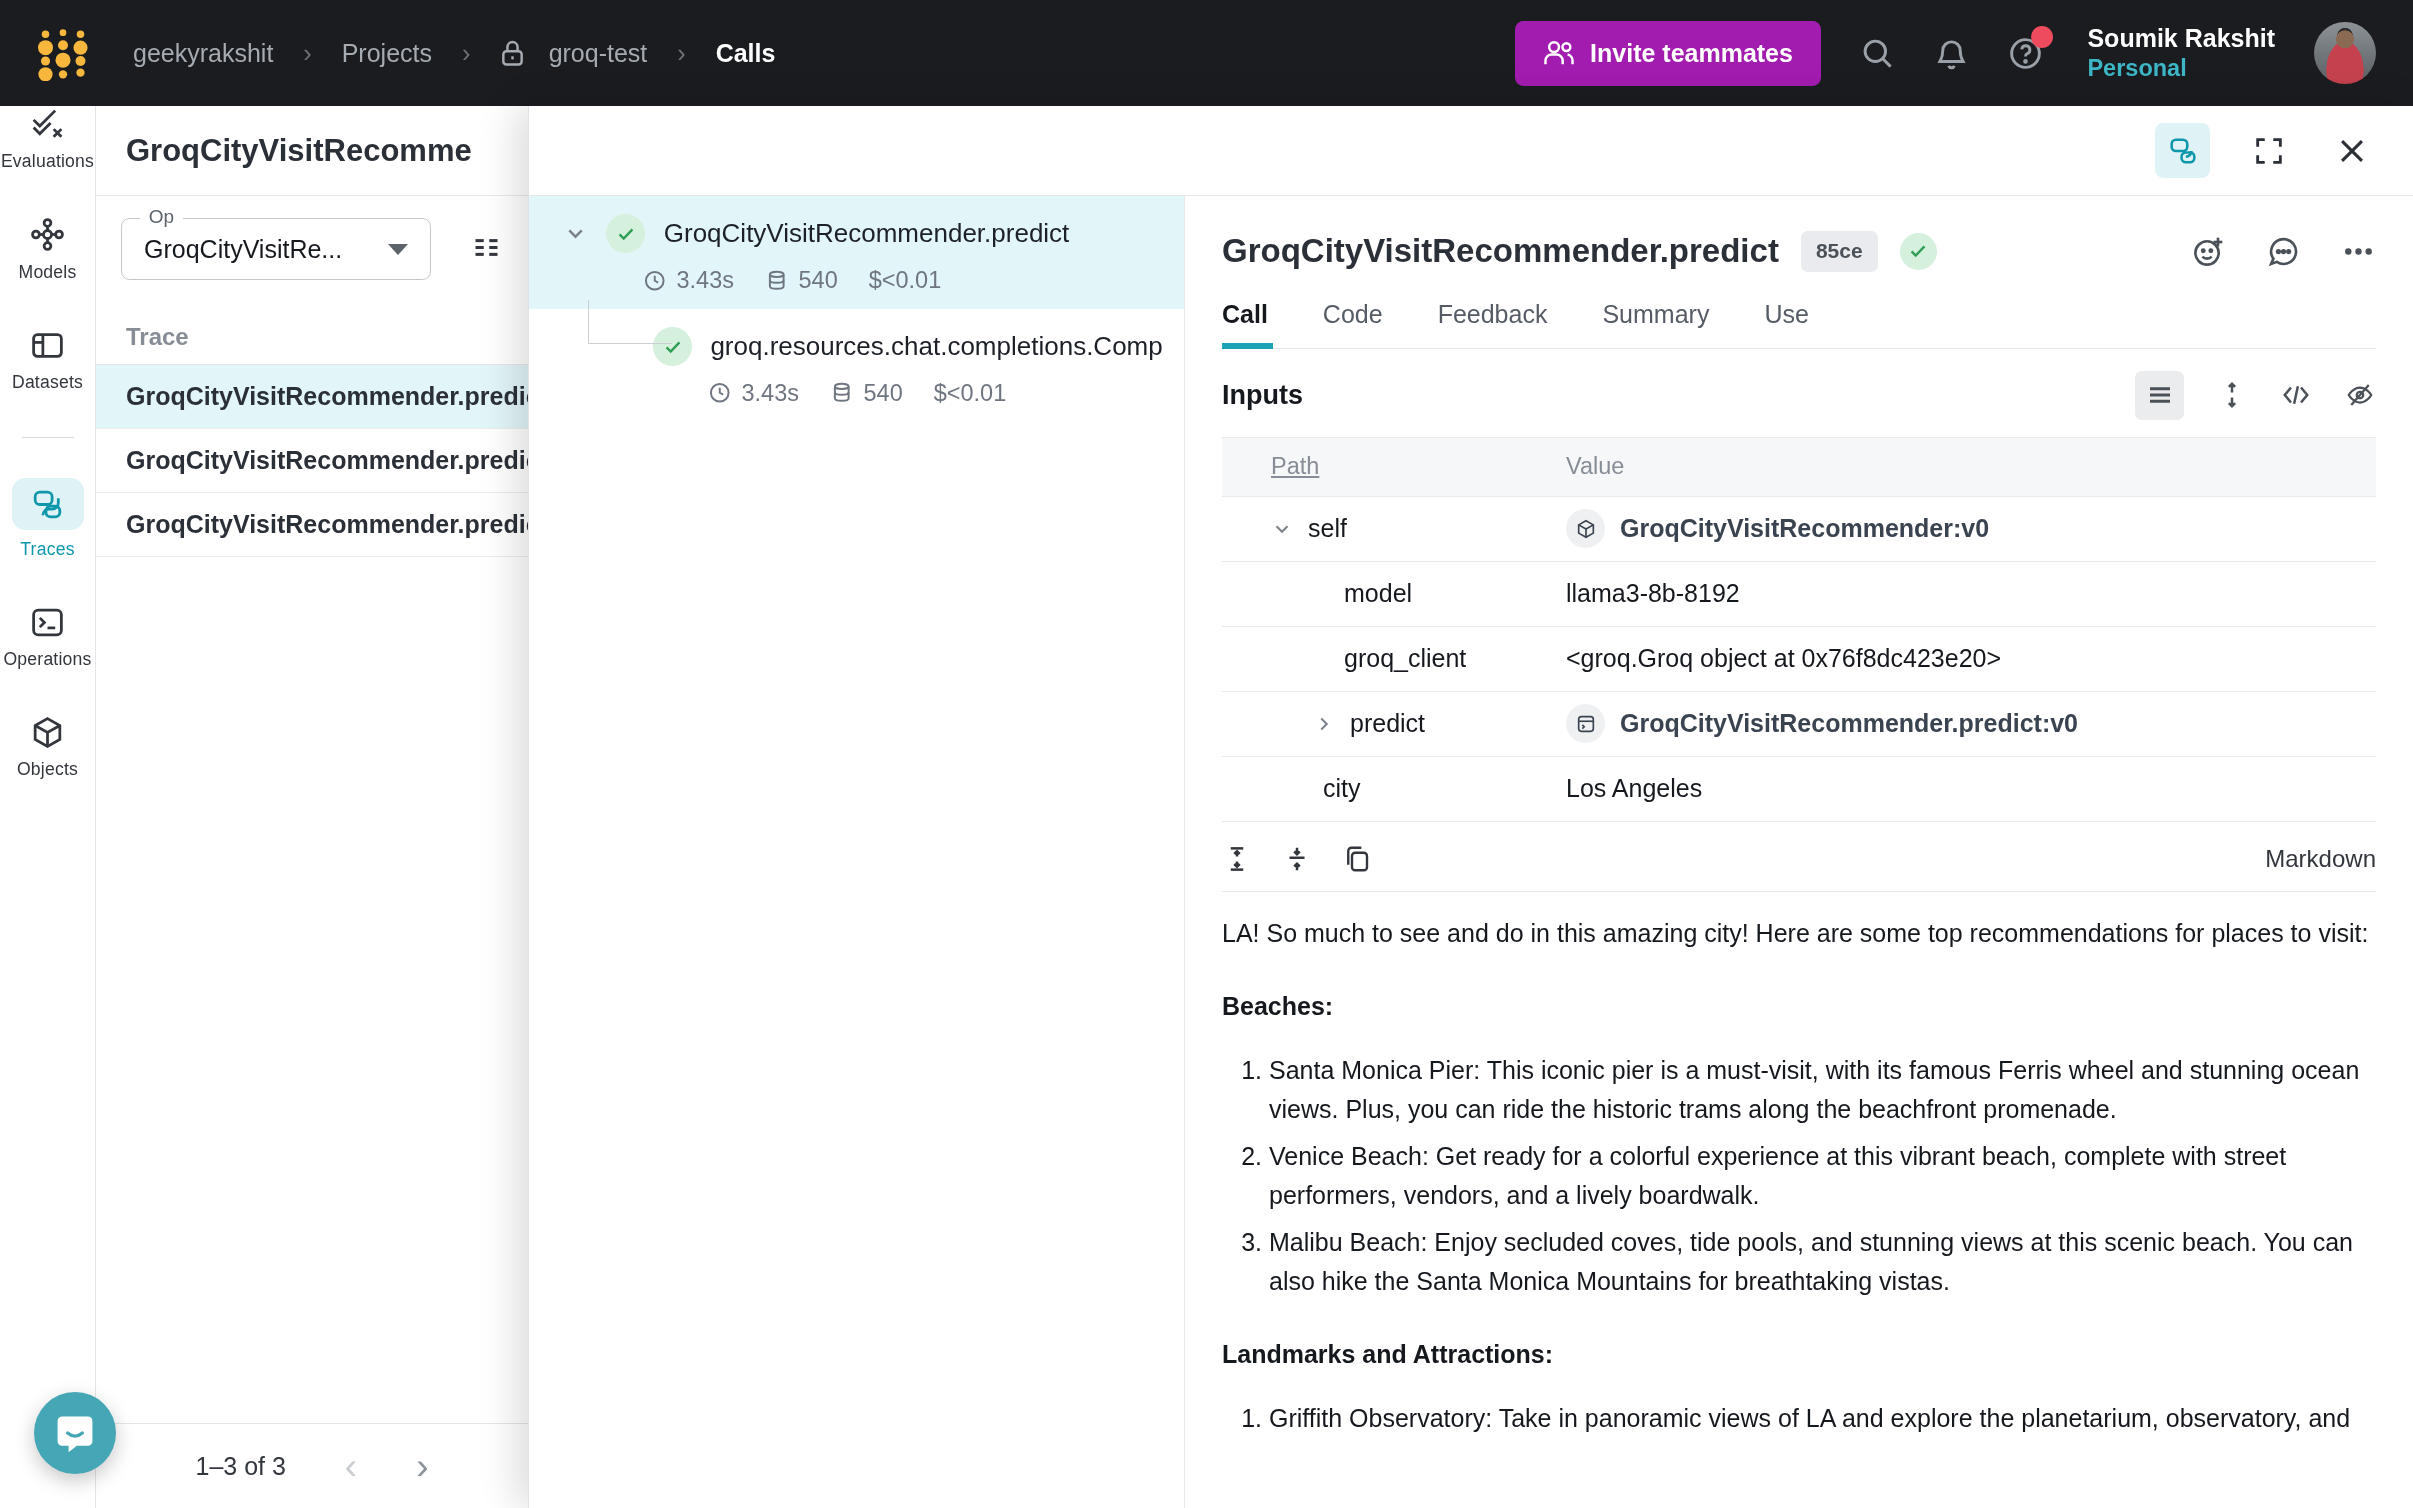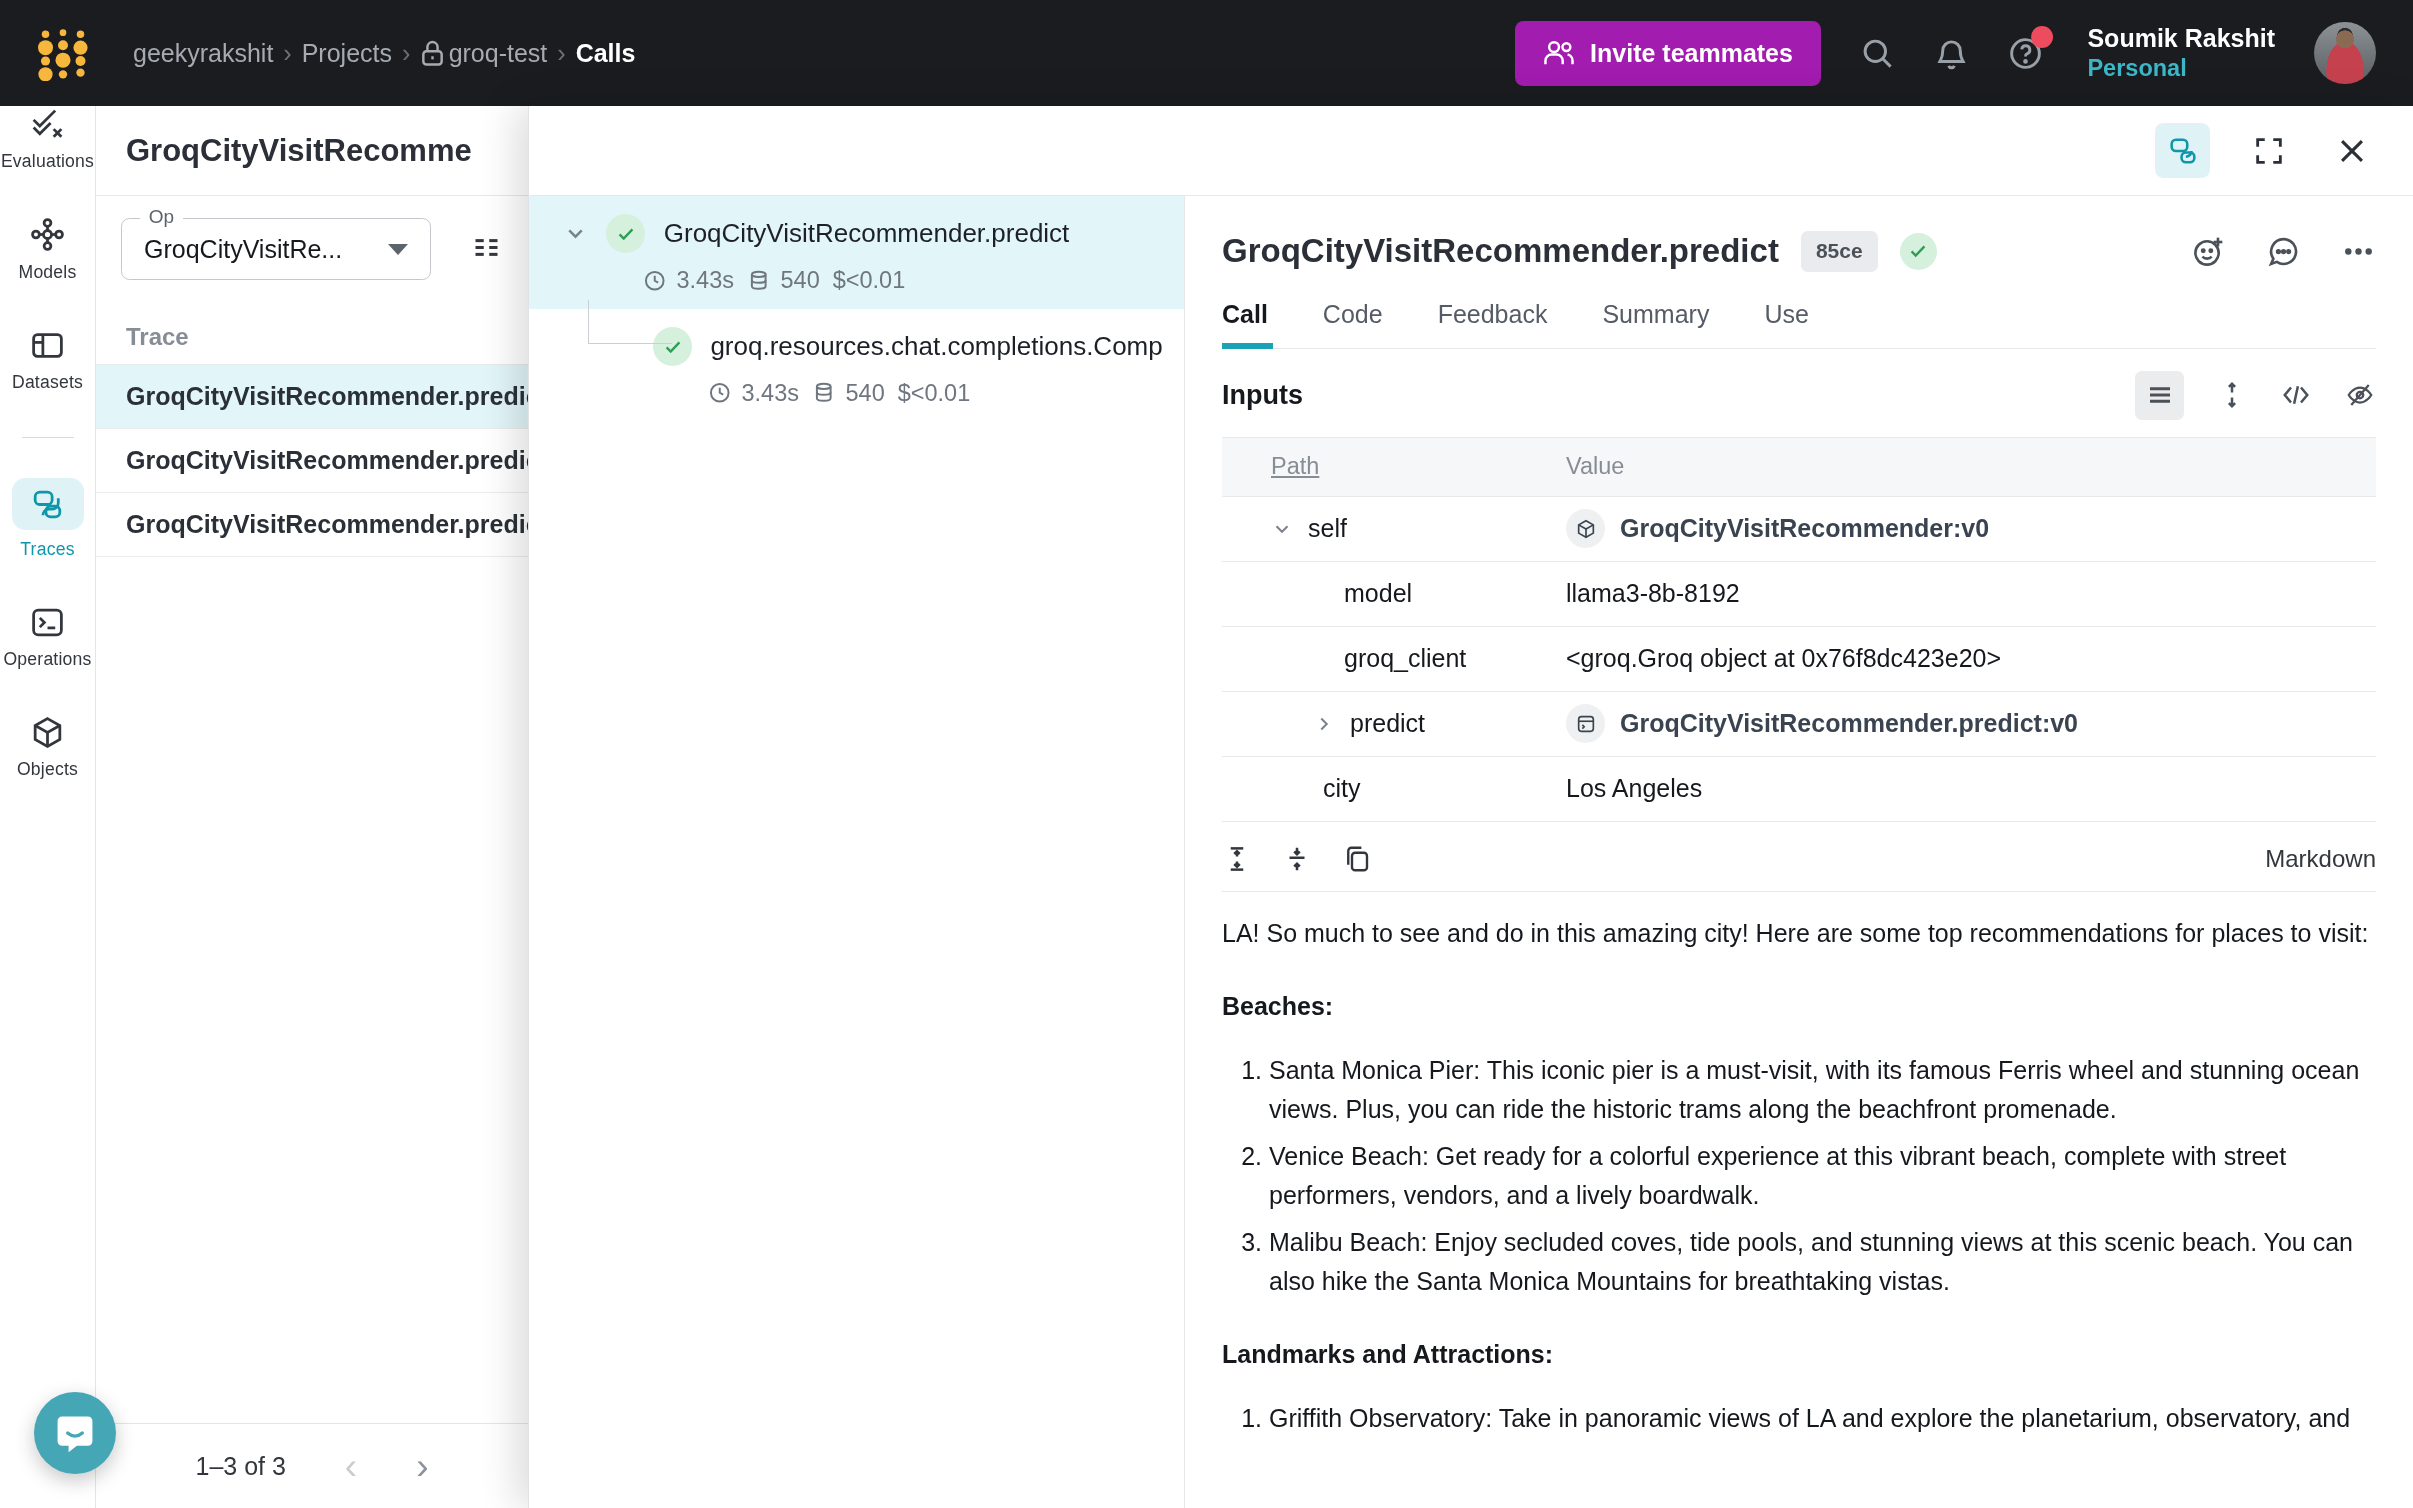--- a/index.html
+++ b/index.html
@@ -4,21 +4,21 @@
 <style>
   * { margin:0; padding:0; box-sizing:border-box; }
   html,body { width:2413px; height:1508px; }
   body { font-family:"Liberation Sans","DejaVu Sans",sans-serif; background:#fff; overflow:hidden; }
   .screen { position:relative; width:2413px; height:1508px; background:#fff; overflow:hidden; }
 
   
   .topbar { position:absolute; left:0; top:0; width:100%; height:106px; background:#1a1c20;
             display:flex; align-items:center; padding:0 37px; }
   .logo { width:52px; height:55px; margin-right:44px; flex:0 0 auto; }
-  .crumbs { display:flex; align-items:center; gap:10px; font-size:25px; color:#a6abb2; white-space:nowrap; }
+  .crumbs { display:flex; align-items:center; gap:30px; font-size:25px; color:#a6abb2; white-space:nowrap; }
   .crumb { color:#a6abb2; cursor:pointer; }
   .crumb.current { color:#ffffff; font-weight:700; }
   .crumb-sep { color:#6c7077; font-size:25px; }
   .crumb-lock { width:25px; height:28.5px; margin-right:-6.7px; }
   .top-right { margin-left:auto; display:flex; align-items:center; gap:39px; }
   .invite-btn { display:flex; align-items:center; gap:15px; background:#a21caf; color:#fff;
                 border:none; border-radius:8.4px; height:65px; padding:0 28.5px; font-size:25px; font-weight:700;
                 font-family:inherit; cursor:pointer; }
   .tb-icon { width:35px; height:35px; color:#9aa0a8; cursor:pointer; position:relative; }
   .tb-icon svg { width:100%; height:100%; }
@@ -86,21 +86,21 @@
 
   
   .tree { width:656px; flex:0 0 auto; border-right:0.8px solid #e6e8ea; position:relative; overflow:hidden; }
   .tnode { padding:18.4px 20px 15px 34px; }
   .tnode.selected { background:#e2f5f8; }
   .tnode-main { display:flex; align-items:center; gap:18.4px; }
   .tw-chevron { width:25px; height:25px; color:#7c828a; flex:0 0 auto; }
   .status-ok { width:39px; height:39px; border-radius:50%; background:#d5f0dc; display:flex; align-items:center; justify-content:center; flex:0 0 auto; }
   .status-ok svg { width:22px; height:22px; color:#2f9e55; }
   .tnode-label { font-size:26px; color:#1d2127; white-space:nowrap; overflow:hidden; }
-  .tnode-meta { display:flex; align-items:center; gap:13px; margin-top:13.4px; color:#6f7680; font-size:23.5px; }
+  .tnode-meta { display:flex; align-items:center; gap:31px; margin-top:13.4px; color:#6f7680; font-size:23.5px; }
   .tnode.selected .tnode-meta { margin-left:80px; }
   .tnode.child { padding-left:124px; }
   .tnode.child .tnode-meta { margin-left:55px; }
   .meta-item { display:flex; align-items:center; gap:10px; }
   .meta-item svg { width:23.5px; height:23.5px; }
   .connector { position:absolute; left:59px; top:104px; width:84px; height:44px;
                border-left:1.7px solid #cbced3; border-bottom:1.7px solid #cbced3; }
 
   
   .details { flex:1; min-width:0; padding:0 37px; overflow:hidden; position:relative; }

